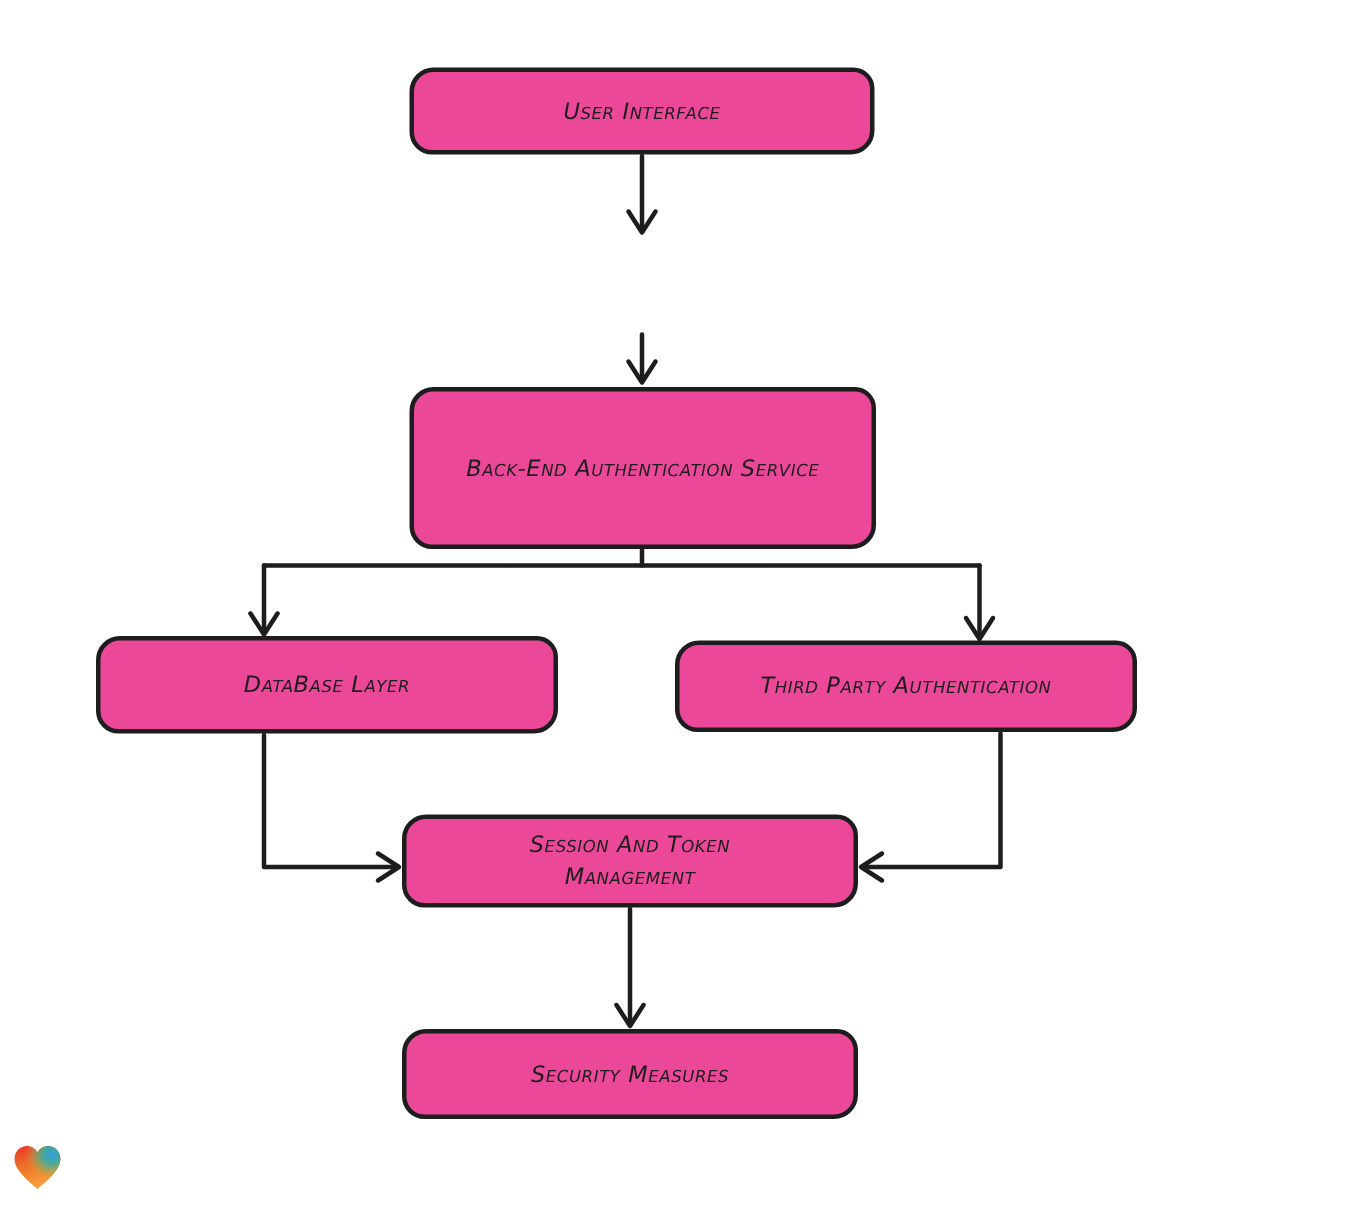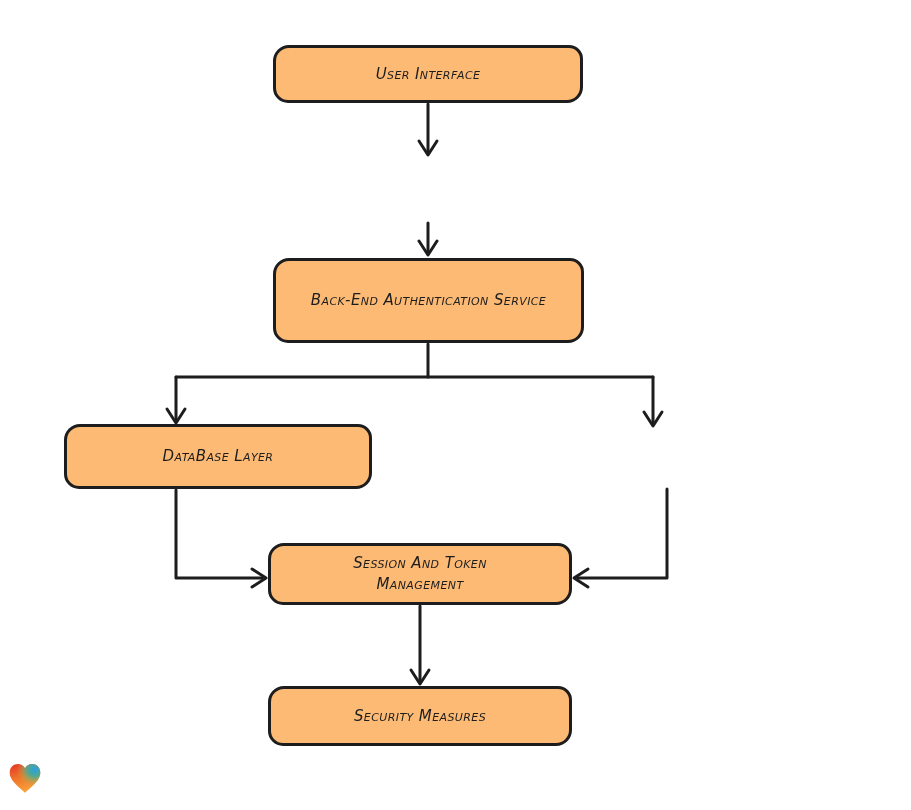--- a/index.html
+++ b/index.html
@@ -19,38 +19,38 @@
     position: absolute;
     left: 0;
     top: 0;
     width: 911px;
     height: 810px;
     pointer-events: none;
   }
   .node {
     position: absolute;
     box-sizing: border-box;
-    background: #fdba74;
+    background: #ec4899;
     border: 3.5px solid #1d1d1d;
     border-radius: 16px 14px 16px 15px;
     display: flex;
     align-items: center;
     justify-content: center;
     text-align: center;
     color: #1d1d1d;
     font-size: 15px;
     font-style: italic;
     font-variant: small-caps;
     letter-spacing: 0.4px;
     line-height: 1.4;
   }
   .node .label { display: block; }
   .n-ui        { left: 273px; top: 45px;  width: 310px; height: 58px; padding: 0 24px; }
   .n-frontend  { left: 273px; top: 158px; width: 310px; height: 64px; padding: 0 24px; }
-  .n-backend   { left: 273px; top: 258px; width: 311px; height: 85px; padding: 0 28px; }
+  .n-backend   { left: 273px; top: 258px; width: 311px; height: 108px; padding: 0 28px; }
   .n-database  { left: 64px;  top: 424px; width: 308px; height: 65px; padding: 0 36px; }
   .n-thirdparty{ left: 450px; top: 427px; width: 308px; height: 61px; padding: 0 18px; }
   .n-session   { left: 268px; top: 543px; width: 304px; height: 62px; padding: 0 60px; }
   .n-security  { left: 268px; top: 686px; width: 304px; height: 60px; padding: 0 24px; }
   .logo {
     position: absolute;
     left: 6px;
     top: 760px;
     width: 38px;
     height: 38px;
@@ -98,20 +98,23 @@
 
 
   <div class="node n-backend">
     <span class="label">Back-End Authentication Service</span>
   </div>
 
   <div class="node n-database">
     <span class="label">DataBase Layer</span>
   </div>
 
+  <div class="node n-thirdparty">
+    <span class="label">Third Party Authentication</span>
+  </div>
 
   <div class="node n-session">
     <span class="label">Session And Token Management</span>
   </div>
 
   <div class="node n-security">
     <span class="label">Security Measures</span>
   </div>
 
   <svg class="logo" viewBox="0 0 36 36" xmlns="http://www.w3.org/2000/svg">

